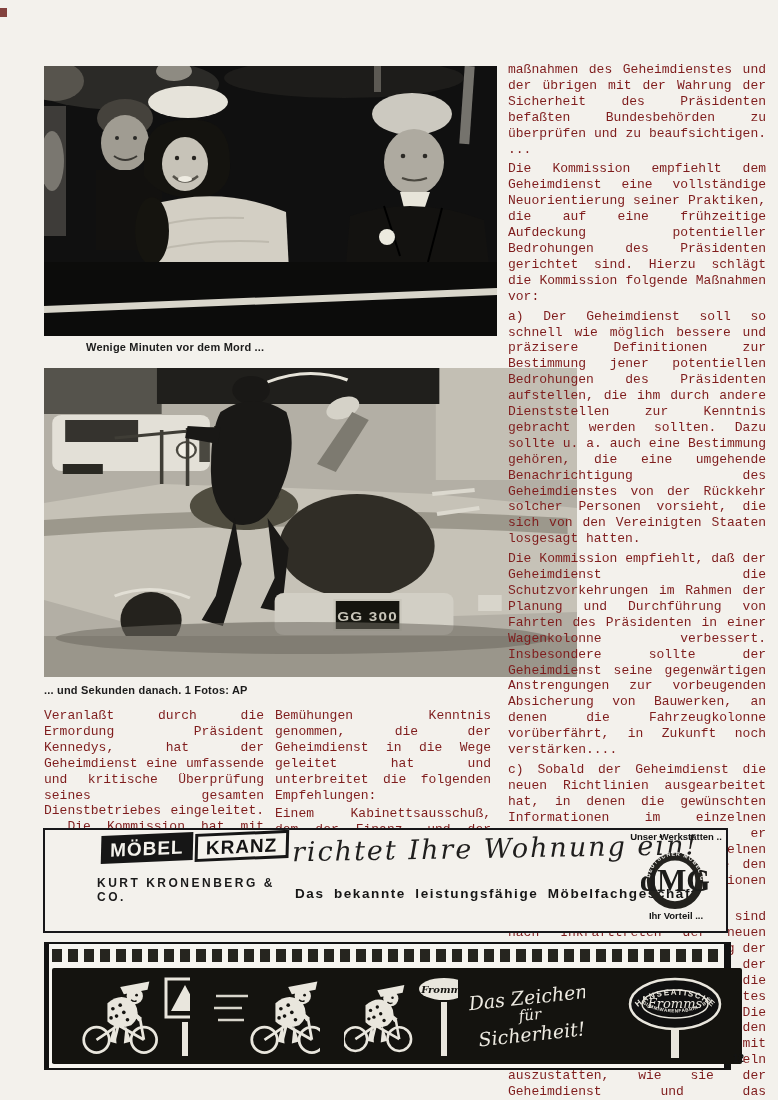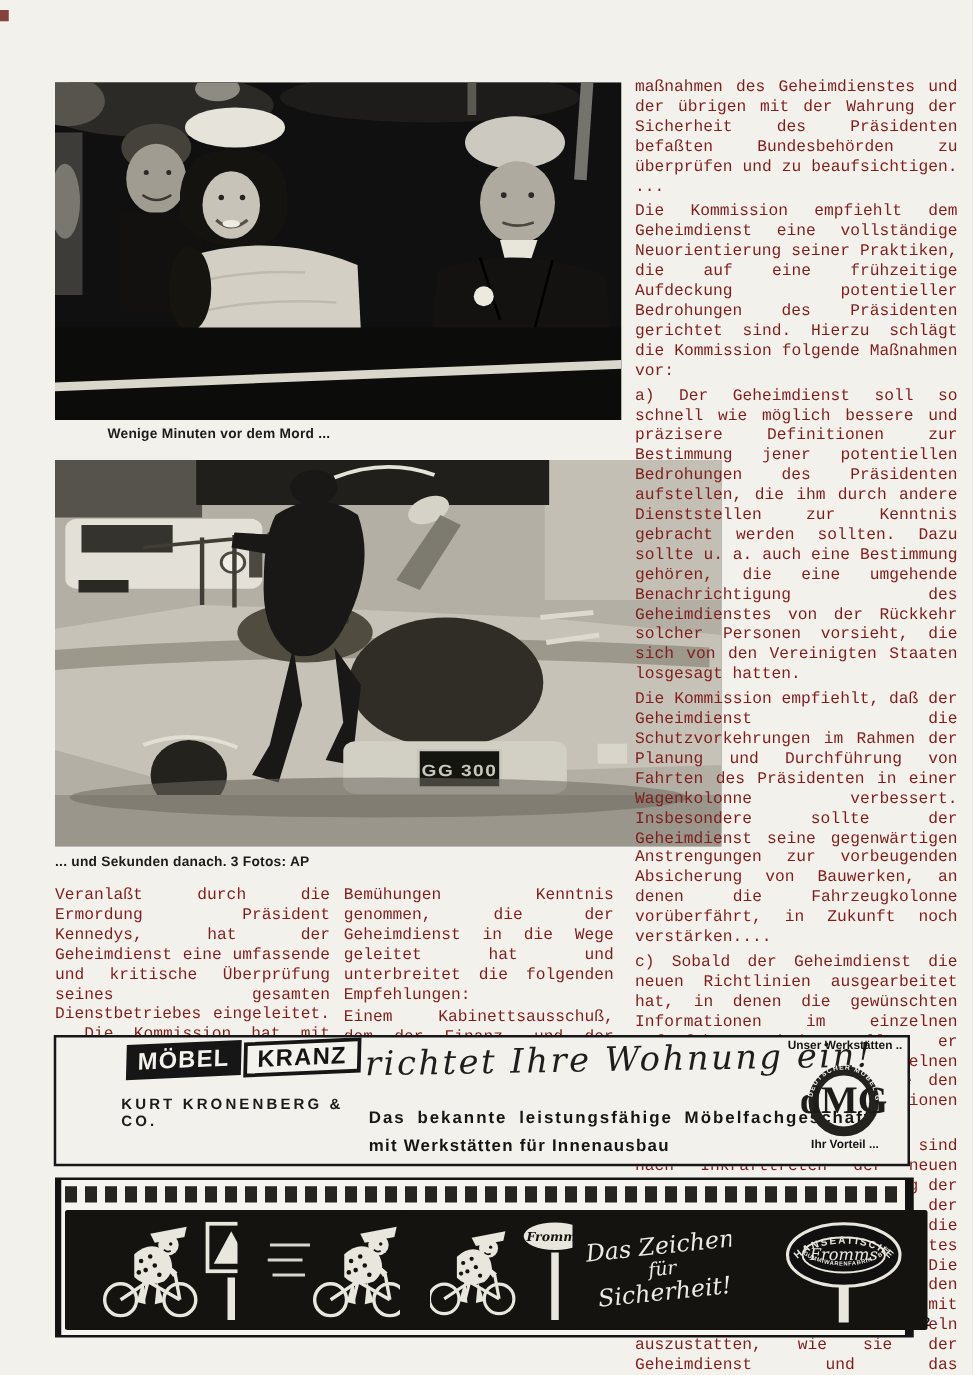--- a/index.html
+++ b/index.html
@@ -200,21 +200,21 @@
       <g>
         <rect x="196" y="225" width="152" height="42" rx="8" fill="#d2cfc5"></rect>
         <rect x="369" y="227" width="20" height="16" fill="#d8d5cb"></rect>
         <rect x="247" y="232" width="56" height="30" fill="#15150f" stroke="#cac7bc" stroke-width="2"></rect>
         <text x="275" y="253" text-anchor="middle" font-family="Liberation Sans, sans-serif" font-size="13" font-weight="bold" letter-spacing="1" fill="#c9c6ba">GG 300</text>
       </g>
       <rect x="0" y="268" width="453" height="41" fill="#9a968b"></rect>
       <ellipse cx="220" cy="270" rx="210" ry="16" fill="#6e6a60" opacity="0.55"></ellipse>
     </svg>
   </figure>
-  <div class="caption caption2">... und Sekunden danach. 3 Fotos: AP</div>
+  <div class="caption caption2">... und Sekunden danach. 1 Fotos: AP</div>
 
   <div class="col col-left">
     <p>Veranlaßt durch die Ermordung Präsident Kennedys, hat der Geheimdienst eine umfassende und kritische Überprüfung seines gesamten Dienstbetriebes eingeleitet. ...Die Kommission hat mit Befriedigung von den</p>
   </div>
   <div class="col col-mid">
     <p>Bemühungen Kenntnis genommen, die der Geheimdienst in die Wege geleitet hat und unterbreitet die folgenden Empfehlungen:</p>
     <p>Einem Kabinettsausschuß, dem der Finanz- und der Justizminister angehören sollten, oder dem Nationalen Sicherheitsrat sollte die Aufgabe übertragen werden, die Schutz-</p>
   </div>
 
   <div class="col col-right">
@@ -228,21 +228,20 @@
     <p>Die Kommission empfiehlt dem Kongreß</p>
   </div>
 
   <div class="kranz">
     <div class="kranz-logo">
       <span class="box box-moebel">MÖBEL</span><span class="box box-kranz">KRANZ</span>
     </div>
     <div class="kranz-company">KURT KRONENBERG &amp; CO.</div>
     <div class="kranz-script">richtet Ihre Wohnung ein!</div>
     <div class="kranz-tag1">Das bekannte leistungsfähige Möbelfachgeschäft</div>
-    <div class="kranz-tag2">mit Werkstätten für Innenausbau</div>
     <div class="kranz-corner-top">Unser Werkstätten ..</div>
     <svg class="dmg" viewBox="0 0 66 70">
       <defs>
           <path id="dmgArc" d="M7 40 A26 26 0 0 1 59 40"></path>
         </defs>
       <circle cx="33" cy="40" r="25" fill="none" stroke="#23221e" stroke-width="8"></circle>
       <text x="33" y="50" text-anchor="middle" font-family="Liberation Serif, serif" font-size="32" font-weight="bold" fill="#1c1c1a">dMG</text>
       <text font-family="Liberation Sans, sans-serif" font-size="5.5" font-weight="bold" fill="#f5f3ee" letter-spacing="1">
         <textPath href="#dmgArc" startOffset="4%">DEUTSCHER MÖBEL GROSSEINKAUF</textPath>
       </text>

